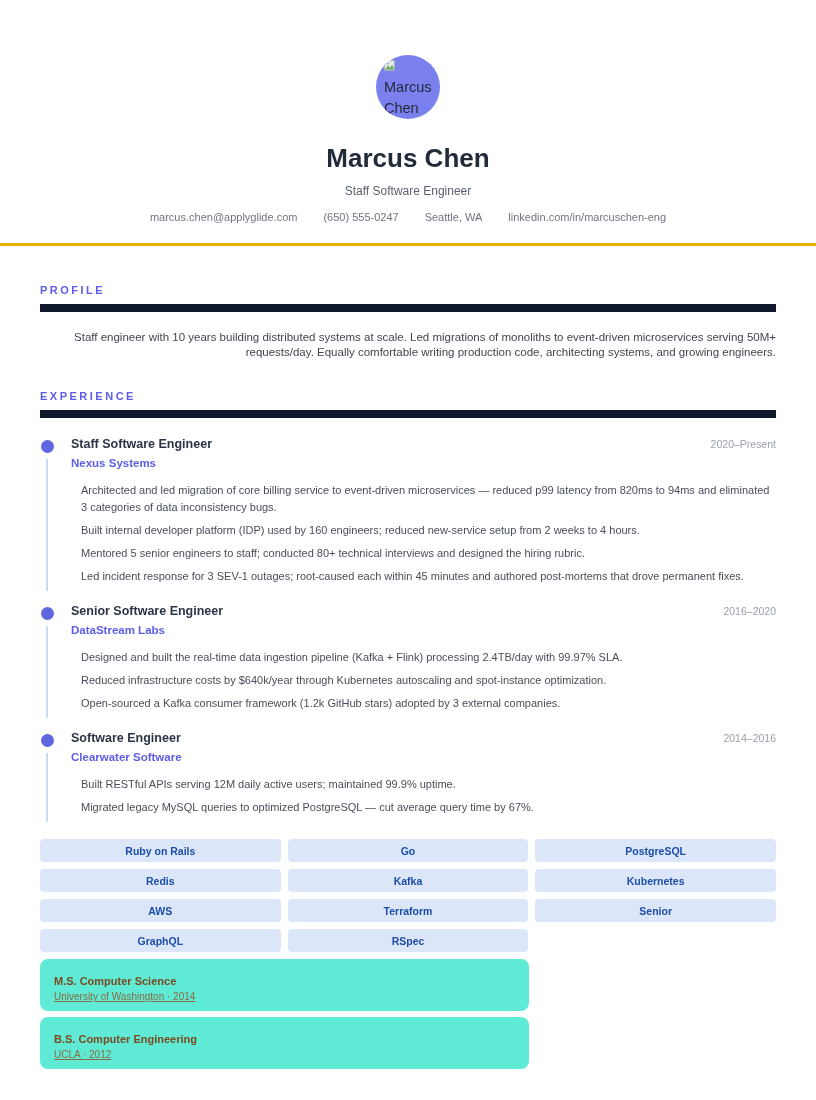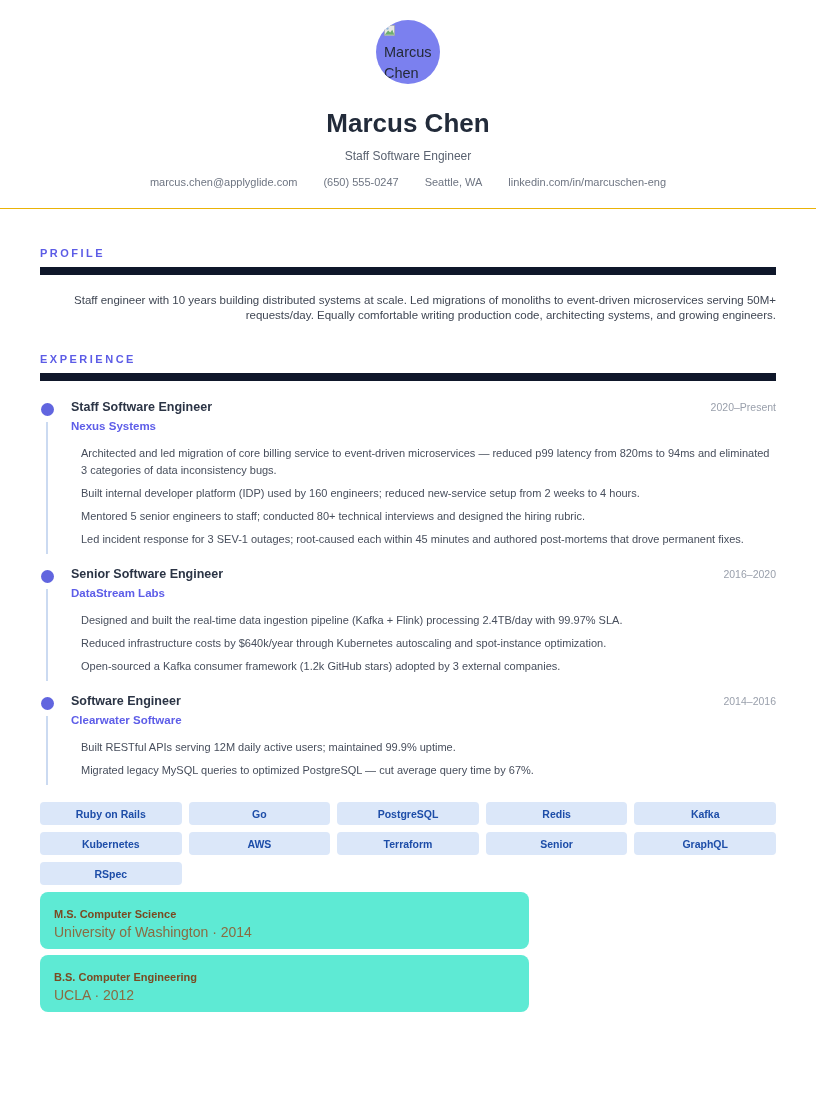--- a/index.html
+++ b/index.html
@@ -8,23 +8,23 @@
     width: 816px;
     min-height: 1100px;
     background: #ffffff;
     font-family: "Liberation Sans", sans-serif;
     color: #474e5c;
   }
 
   
   .header {
     text-align: center;
-    padding-top: 20px;
+    padding-top: 55px;
     padding-bottom: 20px;
-    border-bottom: 1px solid #eab308;
+    border-bottom: 3px solid #eab308;
   }
   .avatar {
     width: 64px; height: 64px;
     border-radius: 50%;
     background: #7b80ef;
     margin: 0 auto 24px;
     overflow: hidden;
     text-align: left;
   }
   .avatar-alt {
@@ -123,21 +123,21 @@
     padding-left: 10px;
     font-size: 11px;
     line-height: 17px;
     color: #474e5c;
   }
 
   
   .skills-grid {
     margin-top: 23px;
     display: grid;
-    grid-template-columns: repeat(5, 1fr);
+    grid-template-columns: repeat(3, 1fr);
     gap: 7px;
   }
   .skill-pill {
     background: #dbe7f9;
     color: #1d4da8;
     font-size: 10.5px;
     font-weight: bold;
     text-align: center;
     padding: 6px 4px 5px;
     border-radius: 4px;
@@ -151,22 +151,23 @@
     padding: 16px 14px 9px;
     margin-bottom: 6px;
   }
   .edu-degree {
     font-size: 11px;
     font-weight: bold;
     color: #7a4a22;
   }
   .edu-school {
     margin-top: 4px;
-    font-size: 14px;
+    font-size: 10px;
     color: #8a6b42;
+    text-decoration: underline;
   }
 </style>
 </head>
 <body>
 
 <header class="header">
   <div class="avatar">
     <div class="avatar-alt"><span class="alt-icon"><svg width="11" height="11" viewBox="0 0 16 16">
             <rect x="0.5" y="0.5" width="15" height="15" fill="#e8e8e4" stroke="#9aa2a8"></rect>
             <circle cx="5" cy="5" r="1.8" fill="#8fb6d9"></circle>

